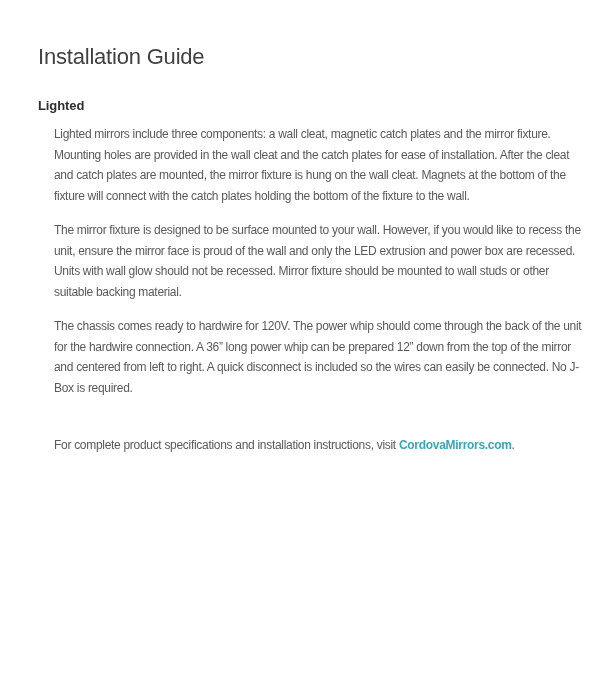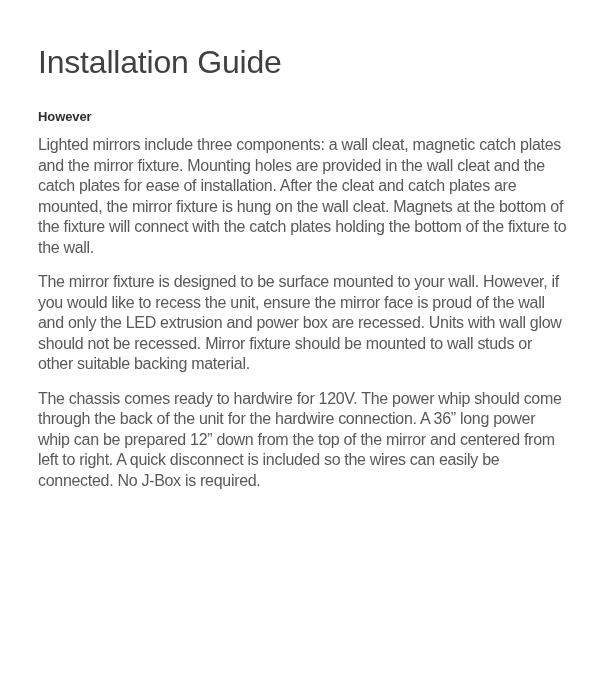--- a/index.html
+++ b/index.html
@@ -10,40 +10,41 @@
     font-family: "Liberation Sans", "DejaVu Sans", sans-serif;
     overflow: hidden;
   }
   .page {
     width: 604px;
     height: 697px;
     background: #ffffff;
     padding: 44px 36px 0 38px;
   }
   .doc-title {
-    font-size: 32px;
+    font-size: 22px;
     font-weight: 300;
     color: #414141;
     letter-spacing: -0.2px;
     margin-bottom: 28px;
   }
   .section-heading {
     font-size: 13px;
     font-weight: bold;
     color: #2f2f2f;
     letter-spacing: -0.1px;
     margin-bottom: 11px;
   }
   .body-para {
     width: 532px;
-    font-size: 16px;
+    font-size: 12px;
     line-height: 20.5px;
     letter-spacing: -0.3px;
     color: #595959;
     margin-bottom: 14px;
+    margin-left: 16px;
   }
   .section-orientation {
     margin-top: 37px;
   }
   .body-para.last-line {
     margin-bottom: 0;
   }
   .site-link {
     font-weight: bold;
     text-decoration: none;
@@ -51,22 +52,23 @@
   }
 </style>
 </head>
 <body>
 
 <div class="page">
 
   <h1 class="doc-title">Installation Guide</h1>
 
   <section>
-    <h2 class="section-heading">However</h2>
+    <h2 class="section-heading">Lighted</h2>
     <p class="body-para">Lighted mirrors include three components: a wall cleat, magnetic catch plates and the mirror fixture. Mounting holes are provided in the wall cleat and the catch plates for ease of installation. After the cleat and catch plates are mounted, the mirror fixture is hung on the wall cleat. Magnets at the bottom of the fixture will connect with the catch plates holding the bottom of the fixture to the wall.</p>
     <p class="body-para">The mirror fixture is designed to be surface mounted to your wall. However, if you would like to recess the unit, ensure the mirror face is proud of the wall and only the LED extrusion and power box are recessed. Units with wall glow should not be recessed. Mirror fixture should be mounted to wall studs or other suitable backing material.</p>
     <p class="body-para">The chassis comes ready to hardwire for 120V. The power whip should come through the back of the unit for the hardwire connection. A 36” long power whip can be prepared 12” down from the top of the mirror and centered from left to right. A quick disconnect is included so the wires can easily be connected. No J-Box is required.</p>
   </section>
 
   <section class="section-orientation">
+    <p class="body-para last-line"><span>For complete product specifications and installation instructions, visit </span><a class="site-link" href="#" style="color: rgb(58, 166, 180);">CordovaMirrors.com</a><span>.</span></p>
   </section>
 
 </div>
 
 </body></html>

